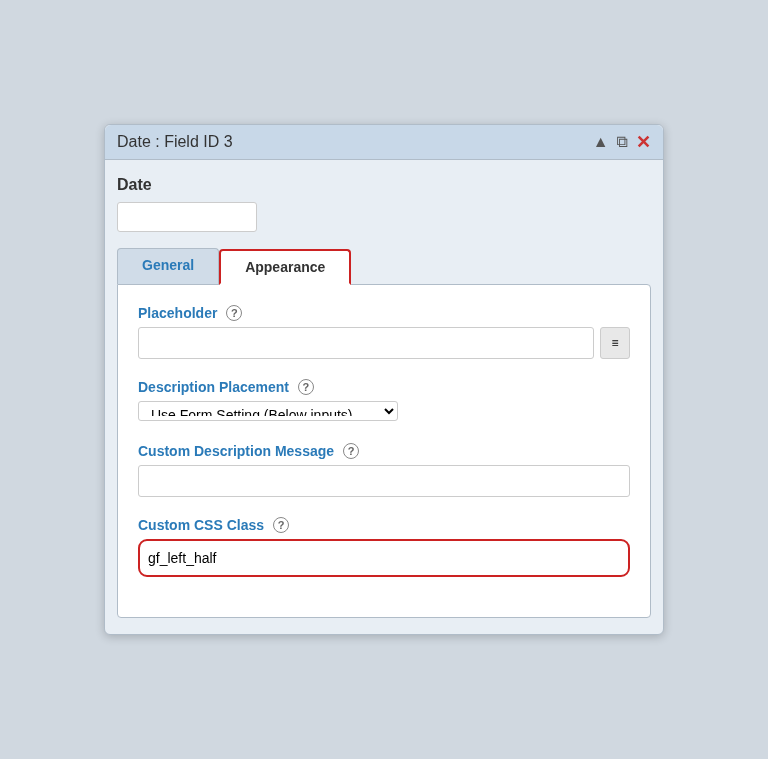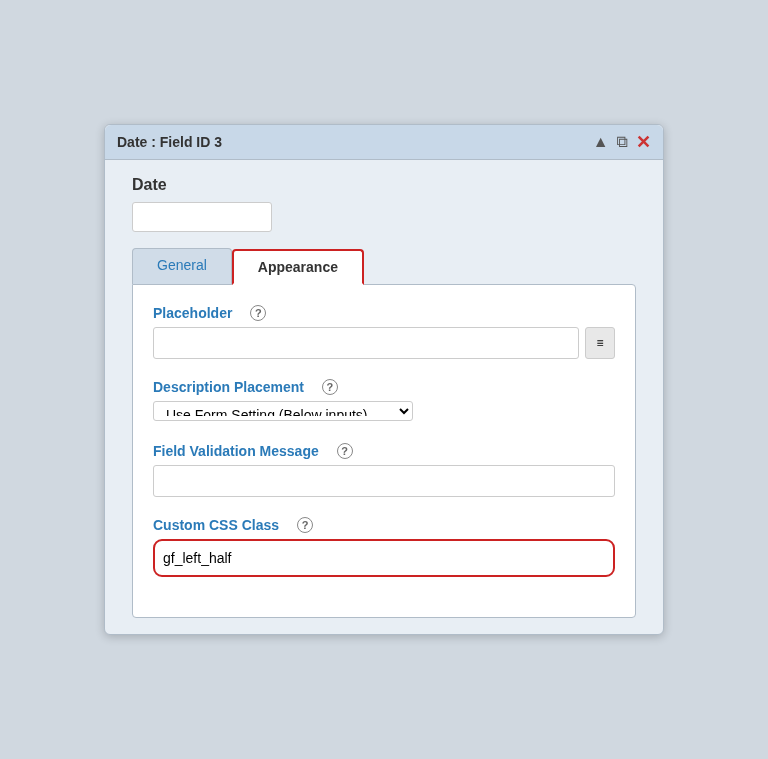--- a/index.html
+++ b/index.html
@@ -22,42 +22,42 @@
     .modal-header {
       background: #c8d8e8;
       border-bottom: 1px solid #b0bcc8;
       padding: 8px 12px;
       display: flex;
       align-items: center;
       justify-content: space-between;
       border-radius: 6px 6px 0 0;
     }
     .modal-title {
-      font-weight: bold;
-      font-size: 14px;
+      font-weight: normal;
+      font-size: 16px;
       color: #333;
     }
     .modal-header-icons {
       display: flex;
       align-items: center;
       gap: 8px;
     }
     .header-icon {
       cursor: pointer;
       color: #555;
       font-size: 16px;
       line-height: 1;
     }
     .header-icon.close {
       color: #cc3333;
       font-size: 18px;
       font-weight: bold;
     }
     .modal-body {
-      padding: 16px 27px;
+      padding: 16px 12px;
     }
     .field-label {
       font-weight: bold;
       font-size: 16px;
       color: #333;
       margin-bottom: 8px;
     }
     .date-input-preview {
       background: #fff;
       border: 1px solid #ccc;
@@ -73,20 +73,21 @@
     }
     .tab {
       padding: 8px 24px;
       background: #d0dce8;
       border: 1px solid #b0bcc8;
       border-bottom: none;
       cursor: pointer;
       color: #2a7ab8;
       font-size: 14px;
       border-radius: 4px 4px 0 0;
+      font-weight: bold;
     }
     .tab.active {
       background: #fff;
       border: 2px solid #cc2222;
       border-bottom: 2px solid #fff;
       color: #333;
       font-weight: bold;
       position: relative;
       z-index: 2;
       bottom: -1px;
@@ -99,21 +100,21 @@
     }
     .form-group {
       margin-bottom: 20px;
     }
     .form-group-label {
       font-weight: bold;
       color: #2a7ab8;
       margin-bottom: 6px;
       display: flex;
       align-items: center;
-      gap: 18px;
+      gap: 9px;
     }
     .help-icon {
       display: inline-flex;
       align-items: center;
       justify-content: center;
       width: 16px;
       height: 16px;
       border-radius: 50%;
       border: 1px solid #888;
       color: #666;
@@ -222,21 +223,21 @@
         </div>
         <select class="select-input">
           <option>Use Form Setting (Below inputs)</option>
           <option>Above inputs</option>
           <option>Below inputs</option>
         </select>
       </div>
 
       <div class="form-group">
         <div class="form-group-label">
-          <span>Field Validation Message</span>
+          <span>Custom Description Message</span>
           <span class="help-icon">?</span>
         </div>
         <input type="text" class="text-input" value="" style="">
       </div>
 
       <div class="form-group">
         <div class="form-group-label">
           <span>Custom CSS Class</span>
           <span class="help-icon">?</span>
         </div>

